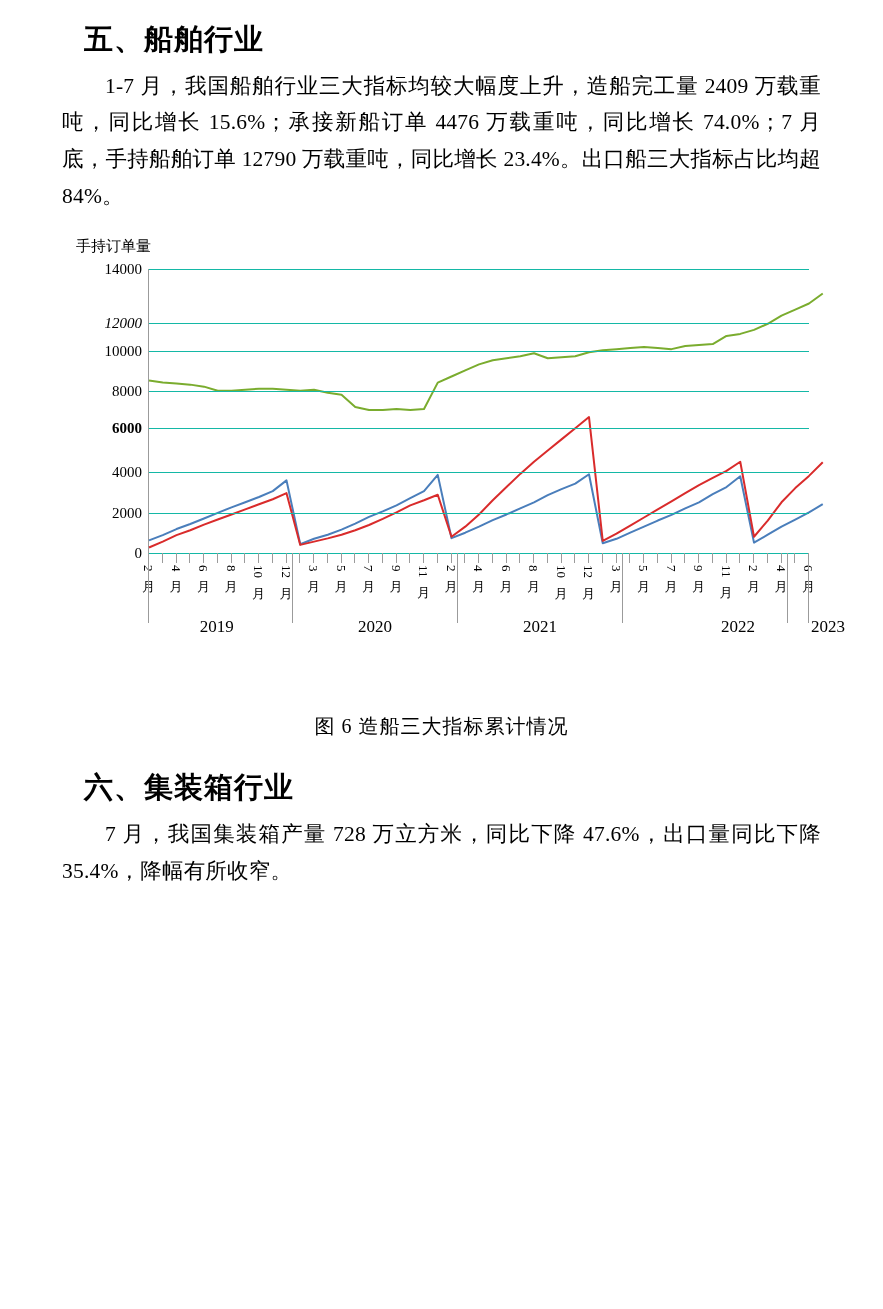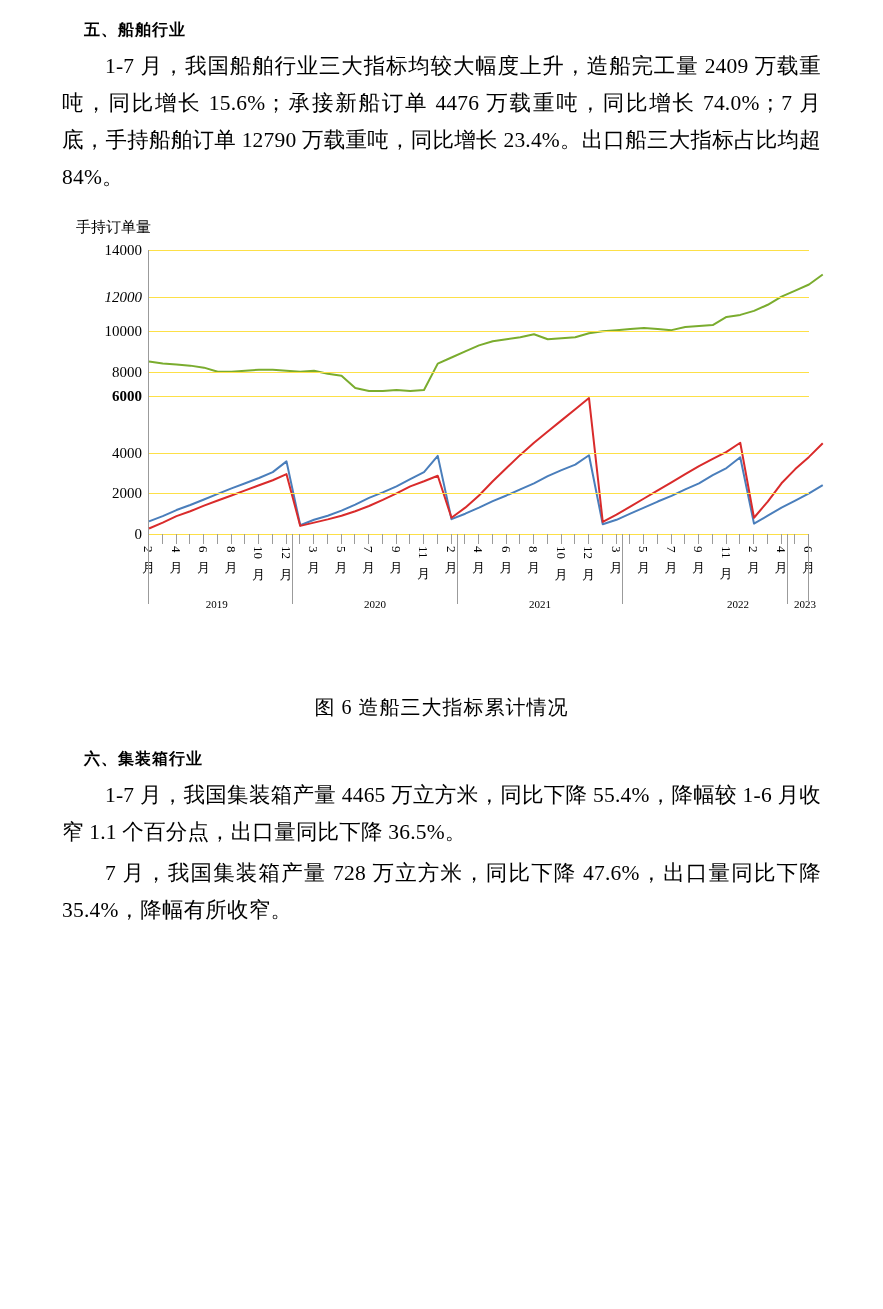--- a/index.html
+++ b/index.html
@@ -17,21 +17,21 @@
   .page {
     position: relative;
     width: 883px;
     height: 1309px;
     box-sizing: border-box;
     padding: 18px 62px 0 62px;
   }
   h2.section-heading {
     font-family: "DejaVu Sans", sans-serif;
     font-weight: bold;
-    font-size: 16px;
+    font-size: 29px;
     letter-spacing: 1px;
     margin: 0 0 6px 0;
     padding: 0;
     text-indent: 22px;
     line-height: 1.5;
   }
   p.body-par {
     font-size: 21.5px;
     line-height: 1.72;
     margin: 0 0 4px 0;
@@ -58,21 +58,21 @@
     top: 32px;
     width: 660px;
     height: 284px;
     border-left: 1px solid #9b9b9b;
   }
   .grid-line {
     position: absolute;
     left: 0;
     width: 100%;
     height: 1px;
-    background: #fde047;
+    background: #14b8a6;
   }
   .y-tick-label {
     position: absolute;
     right: 100%;
     transform: translateY(-50%);
     margin-right: 7px;
     font-size: 15px;
     font-family: "Liberation Serif", serif;
     white-space: nowrap;
   }
@@ -119,21 +119,21 @@
   .year-sep {
     position: absolute;
     top: -60px;
     width: 1px;
     height: 70px;
     background: #9b9b9b;
   }
   .year-label {
     position: absolute;
     top: 4px;
-    font-size: 11px;
+    font-size: 17px;
     font-family: "Liberation Serif", serif;
     transform: translateX(-50%);
   }
   .legend {
     position: absolute;
     left: 86px;
     top: 408px;
     width: 660px;
     height: 26px;
     display: flex;
@@ -179,30 +179,30 @@
         </svg>
     <div class="grid-line" style="top: 284px;">
           <span class="y-tick-label" style="top: 0px;">0</span>
         </div>
         <div class="grid-line" style="top: 243.429px;">
           <span class="y-tick-label" style="top: 0px;">2000</span>
         </div>
         <div class="grid-line" style="top: 202.857px;">
           <span class="y-tick-label" style="top: 0px;">4000</span>
         </div>
-        <div class="grid-line" style="top: 146px; font-weight: bold;">
+        <div class="grid-line" style="top: 159px; font-weight: bold;">
           <span class="y-tick-label" style="top: 0px;">6000</span>
         </div>
         <div class="grid-line" style="top: 121.714px;">
           <span class="y-tick-label" style="top: 0px;">8000</span>
         </div>
         <div class="grid-line" style="top: 81.1429px;">
           <span class="y-tick-label" style="top: 0px;">10000</span>
         </div>
-        <div class="grid-line" style="top: 47px; font-style: italic;">
+        <div class="grid-line" style="top: 54px; font-style: italic;">
           <span class="y-tick-label" style="top: 0px;">12000</span>
         </div>
         <div class="grid-line" style="top: 0px;">
           <span class="y-tick-label" style="top: 0px;">14000</span>
         </div>
       </div>
 
     <div class="xaxis-ticks" id="xaxis-ticks">
         <div class="xtick" style="left: 0px;"></div>
         <div class="xlabel" style="left: 0px;">2月</div>
@@ -281,26 +281,25 @@
       </div>
     <div class="year-band" id="year-band">
         <div class="year-label" style="left: 68.75px;">2019</div>
         <div class="year-sep" style="left: 0px;"></div>
         <div class="year-label" style="left: 226.875px;">2020</div>
         <div class="year-sep" style="left: 144.375px;"></div>
         <div class="year-label" style="left: 391.875px;">2021</div>
         <div class="year-sep" style="left: 309.375px;"></div>
         <div class="year-label" style="left: 556.875px; margin-left: 33px;">2022</div>
         <div class="year-sep" style="left: 474.375px;"></div>
-        <div class="year-label" style="left: 657px;">2023</div>
+        <div class="year-label" style="left: 680px;">2023</div>
         <div class="year-sep" style="left: 639.375px;"></div>
         <div class="year-sep" style="left: 660px;"></div>
       </div>
 
   </div>
 
   <p class="figure-caption">图 6 造船三大指标累计情况</p>
 
   <h2 class="section-heading" style="margin-top:26px">六、集装箱行业</h2>
-  <p class="body-par">1-7 月，我国集装箱产量 4465 万立方米，同比下降 55.4%，降幅较 1-6 月收窄 1.1 个百分点，出口量同比下降 36.5%。</p>
   <p class="body-par">7 月，我国集装箱产量 728 万立方米，同比下降 47.6%，出口量同比下降 35.4%，降幅有所收窄。</p>
 
 </div>
 
 </body></html>

